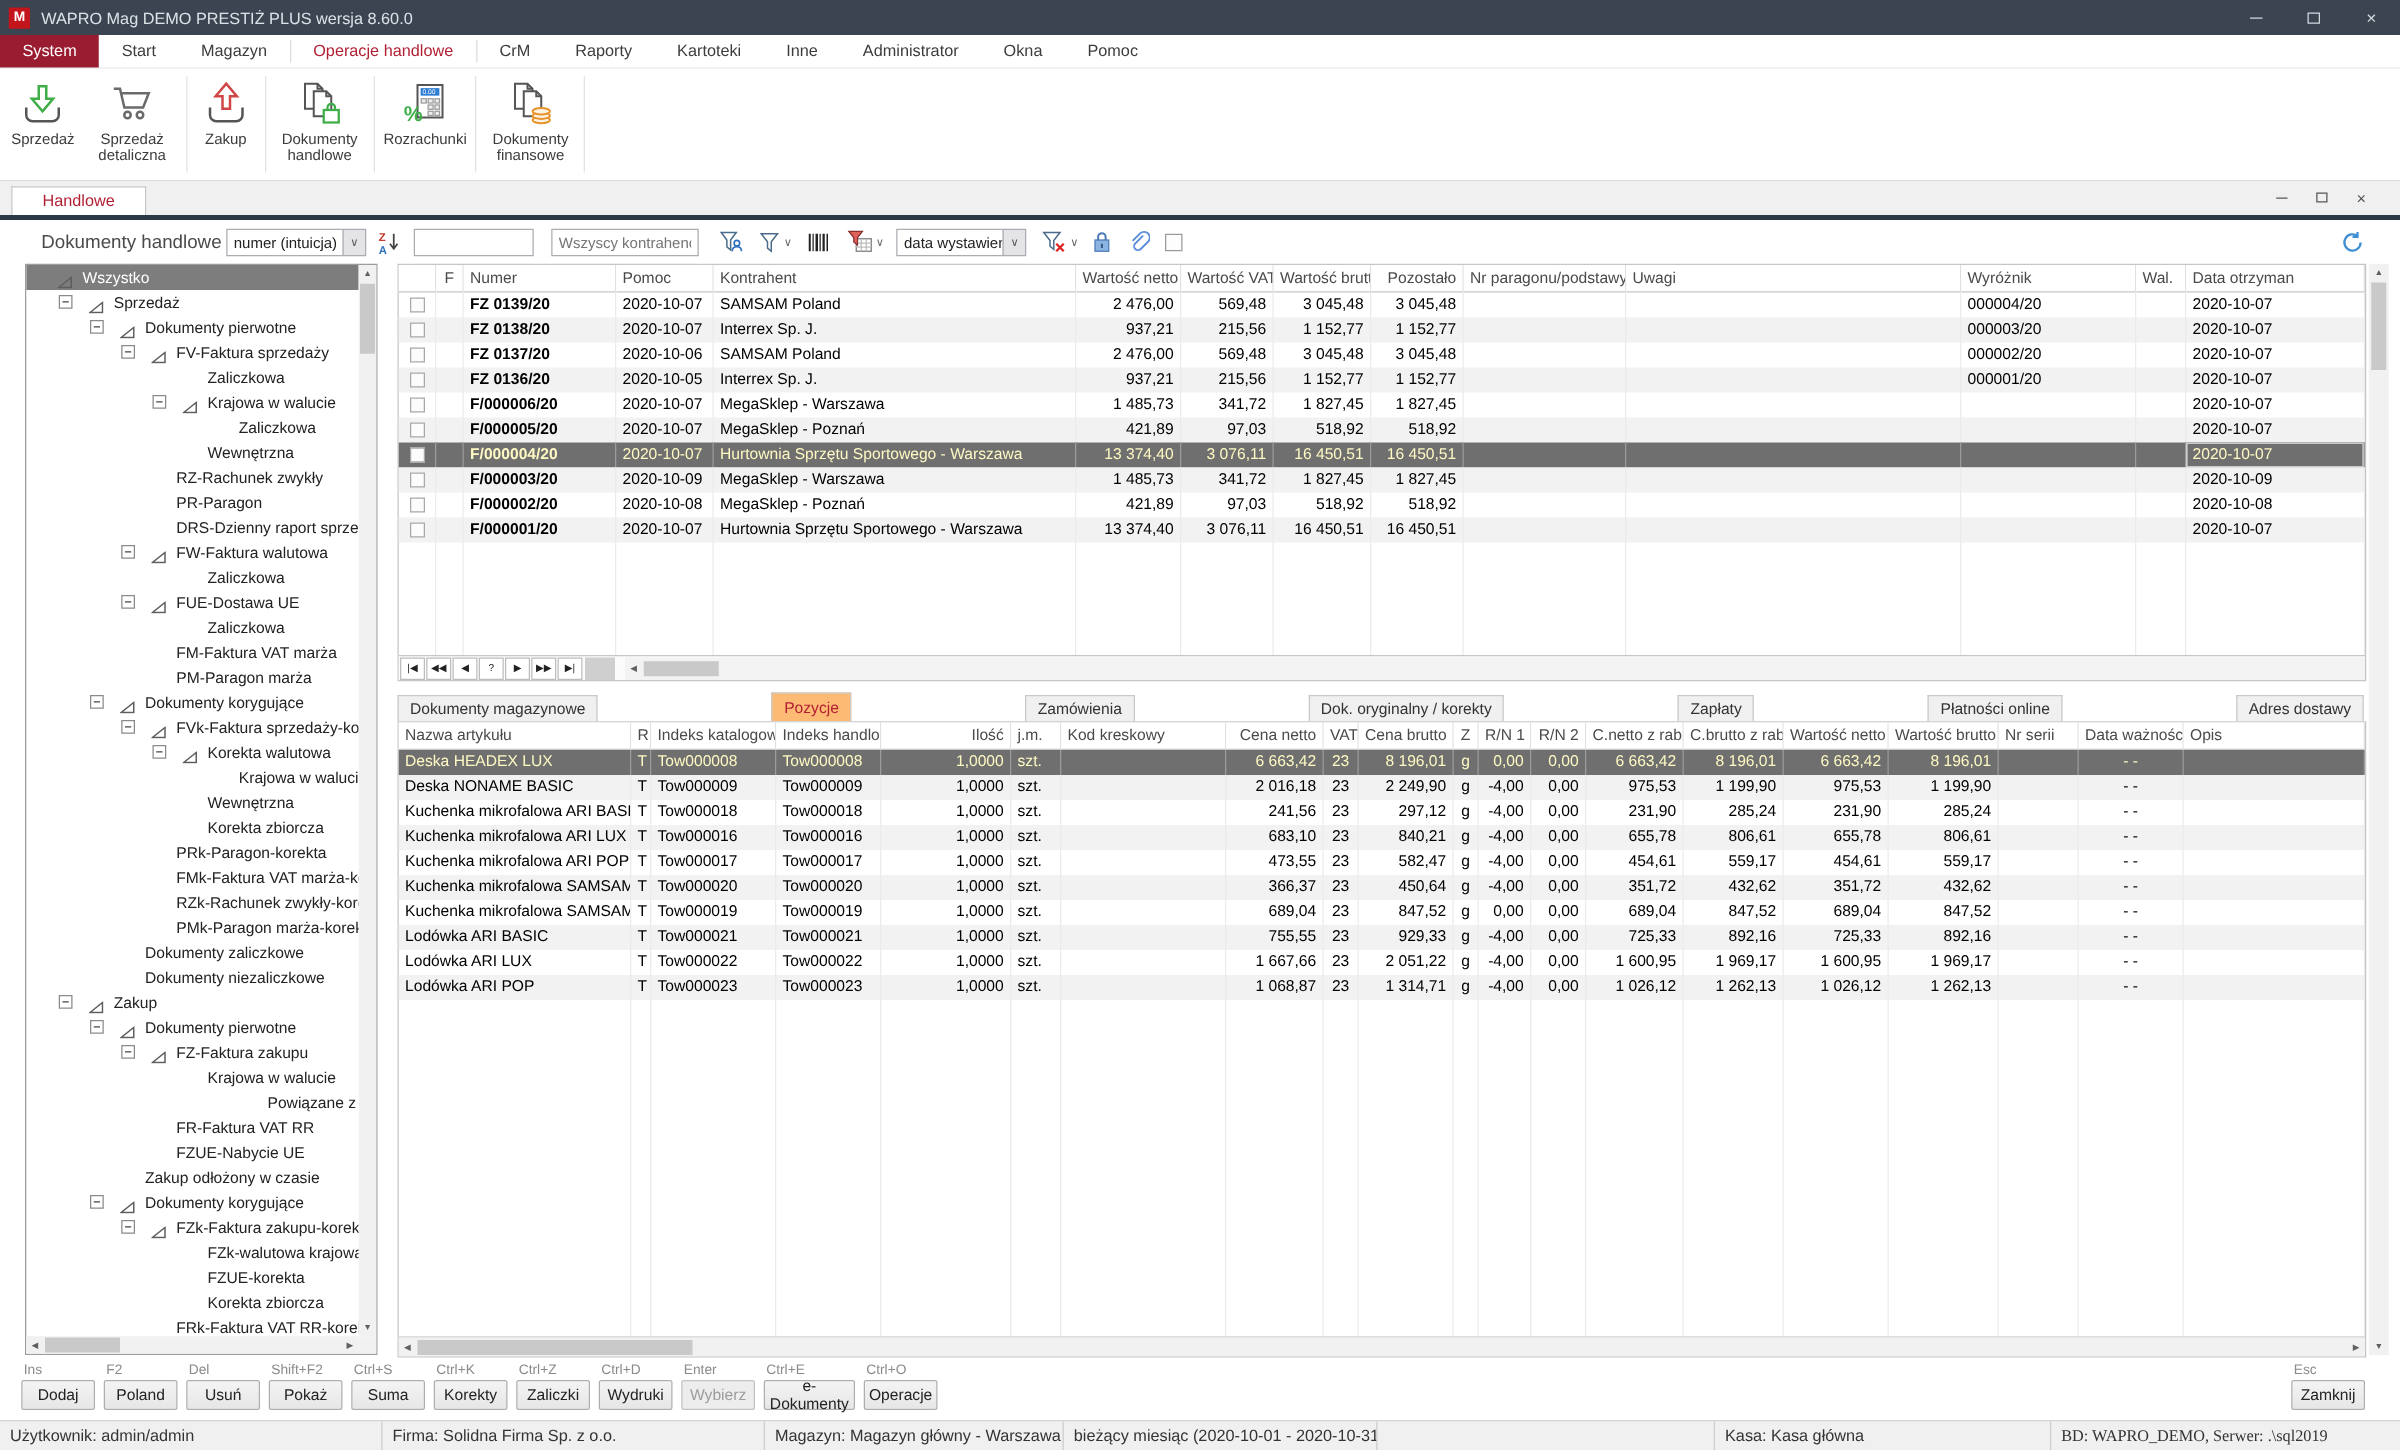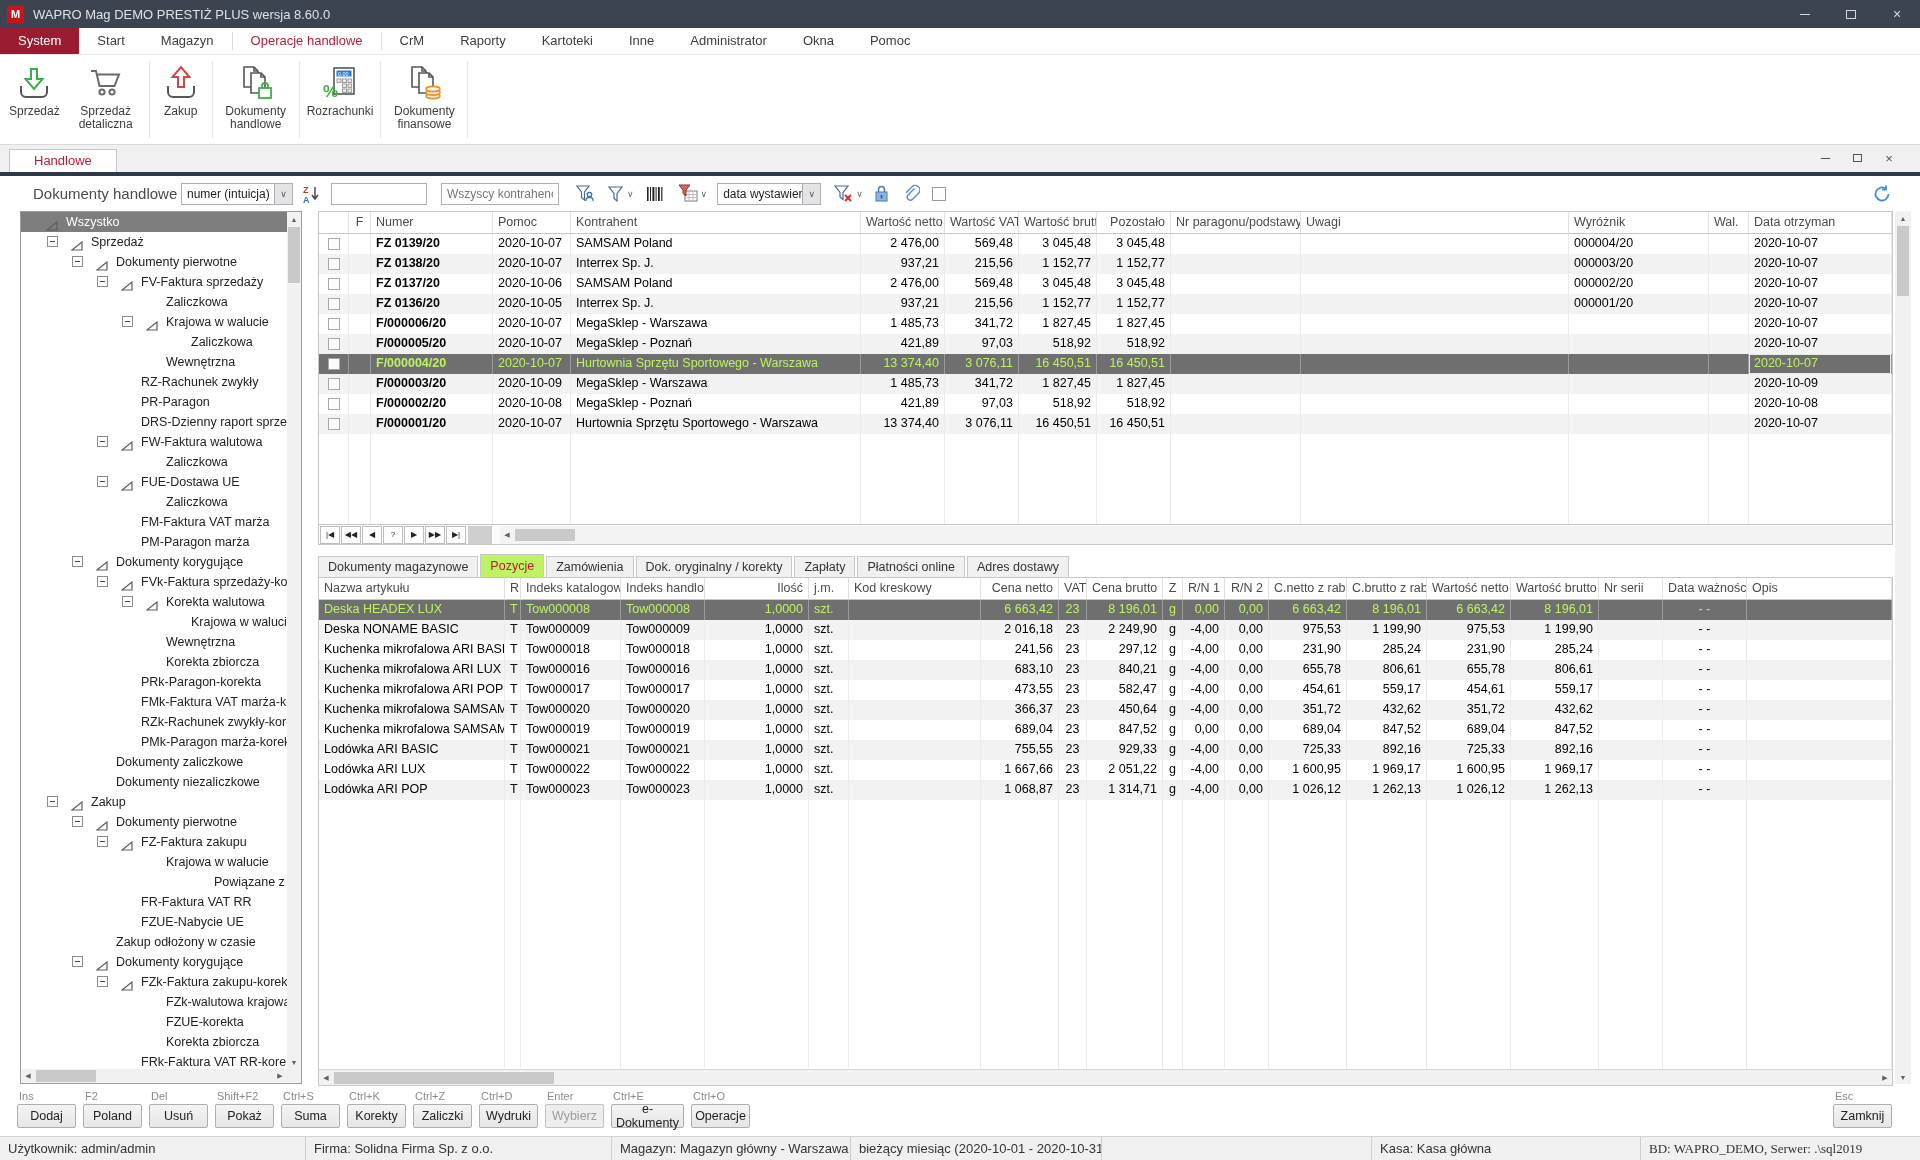--- a/index.html
+++ b/index.html
@@ -75,42 +75,42 @@
   .sb-fill { flex:1; }
 
   .right-col { width:1575px; margin-left:16px; display:flex; flex-direction:column; flex:0 0 auto; }
 
   .grid { border:1px solid #c6c6c6; background:#fff; display:flex; flex-direction:column; }
   .docs-grid { height:334px; flex:0 0 auto; }
   .pos-grid  { height:509px; flex:0 0 auto; }
   .grow { display:flex; flex:0 0 auto; height:20px; }
   .grow.head { height:22px; }
   .grow.alt { background:#f2f2f2; }
-  .grow.sel { background:#6f6f6f; color:#bef264; }
+  .grow.sel { background:#6f6f6f; color:#fef9c3; }
   .grow.filler { flex:1 1 auto; height:auto; }
   .gcell { height:100%; font-size:12.5px; line-height:19px; padding:0 5px; border-right:1px solid #ebebeb;
            overflow:hidden; white-space:nowrap; flex:0 0 auto; color:inherit; }
   .grow.head .gcell { border-right:1px solid #e0e0e0; border-bottom:1px solid #c6c6c6; color:#4a4a4a; line-height:21px; background:#fff; }
   .grow.sel .gcell { border-right-color:#9b9b9b; }
   .gcell.r { text-align:right; } .gcell.c { text-align:center; } .gcell.b { font-weight:bold; }
   .gcell.flex { flex:1 1 auto; }
   .gcell.focus { box-shadow: inset 0 0 0 1px #e8e8e8; }
   .cbwrap { display:flex; align-items:center; justify-content:center; }
   .cb { width:12px; height:12px; border:1px solid #a8a8a8; background:#fcfcfc; display:block; }
 
   .navigator { height:20px; border-top:1px solid #c6c6c6; background:#fbfbfb; display:flex; align-items:center; flex:0 0 auto; }
   .nav-btn { width:20px; height:18px; border:1px solid #bdbdbd; background:#fff; margin-left:1px; font-size:8px; color:#222;
              display:flex; align-items:center; justify-content:center; }
   .nav-fill-box { width:24px; height:18px; background:#cfcfcf; margin-left:2px; }
   .nav-hscroll { flex:1; height:18px; display:flex; align-items:center; margin-left:8px; background:#f3f3f3; }
 
-  .btabs { height:27px; margin-top:5px; display:flex; align-items:flex-end; flex:0 0 auto; }
+  .btabs { height:27px; margin-top:5px; display:flex; align-items:flex-end; flex:0 0 auto;justify-content:space-between; }
   .btab { height:21px; padding:0 9px; font-size:12.5px; line-height:20px; color:#333; background:#f0f0f0;
           border:1px solid #c9c9c9; border-bottom:none; margin-right:2px; }
-  .btab.active { background:#bef264; color:#b11f33; height:23px; line-height:22px; }
+  .btab.active { background:#fdba74; color:#b11f33; height:23px; line-height:22px; }
 
   .hscroll { height:16px; border-top:1px solid #d6d6d6; background:#f1f1f1; display:flex; align-items:center; flex:0 0 auto; }
 
   .main-vscroll { width:16px; height:873px; margin-left:2px; background:#f1f1f1; display:flex; flex-direction:column; align-items:center; flex:0 0 auto; }
   .main-vscroll .sb-arrow { width:16px; }
 
   
   .actions { height:50px; padding:3px 0 0 17px; display:flex; flex:0 0 auto; }
   .act-group { margin-right:7px; display:flex; flex-direction:column; }
   .act-short { font-size:11px; color:#8a8a8a; height:15px; line-height:14px; padding-left:2px; white-space:nowrap; }

